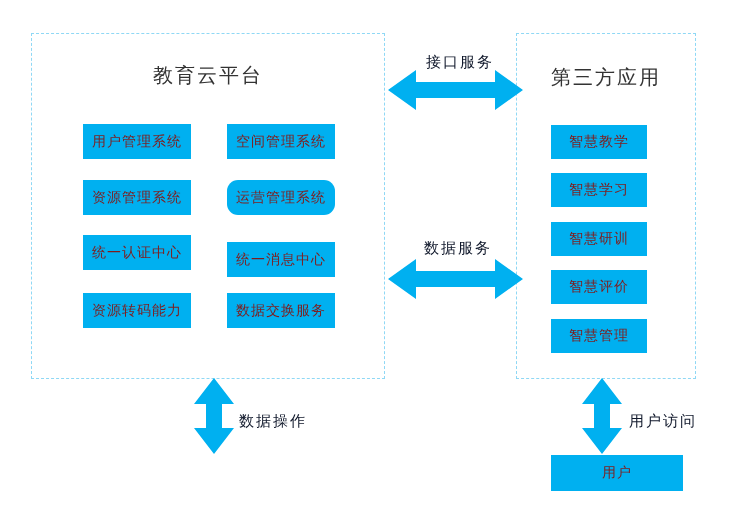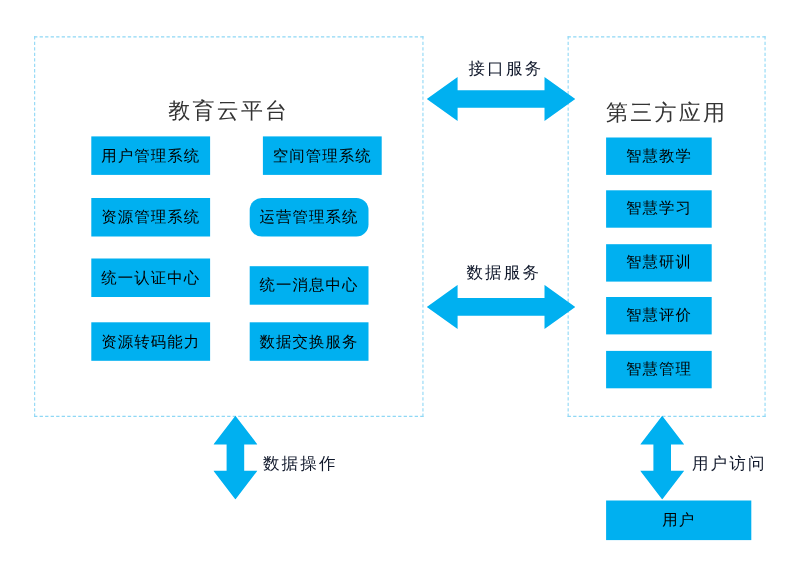--- a/index.html
+++ b/index.html
@@ -25,42 +25,41 @@
   .panel-title {
     position: absolute;
     left: 0;
     width: 100%;
     text-align: center;
     font-family: "DejaVu Serif", "Liberation Serif", serif;
     font-size: 20px;
     color: #333333;
     letter-spacing: 2px;
     white-space: nowrap;
-    margin-top: 25px;
   }
   .panel-left .panel-title  { top: 28px; }
   .panel-right .panel-title { top: 30px; }
 
   .node {
     position: absolute;
     background: #00B0F0;
-    color: #000000;
+    color: #7f1d1d;
     font-size: 14px;
     text-align: center;
     display: flex;
     align-items: center;
     justify-content: center;
     white-space: nowrap;
     letter-spacing: 1px;
   }
 
   
   .lmod { width: 108px; height: 35px; }
   .l0 { left: 51px;  top: 90px;  }
-  .l1 { left: 207px; top: 90px; text-align: center;  }
+  .l1 { left: 195px; top: 90px; text-align: center;  }
   .l2 { left: 51px;  top: 146px; }
   .l3 { left: 195px; top: 146px; border-radius: 11px; }
   .l4 { left: 51px;  top: 201px; }
   .l5 { left: 195px; top: 208px; }
   .l6 { left: 51px;  top: 259px; }
   .l7 { left: 195px; top: 259px; }
 
   
   .rapp { width: 96px; height: 34px; left: 34px; }
   .r0 { top: 91px;  }

